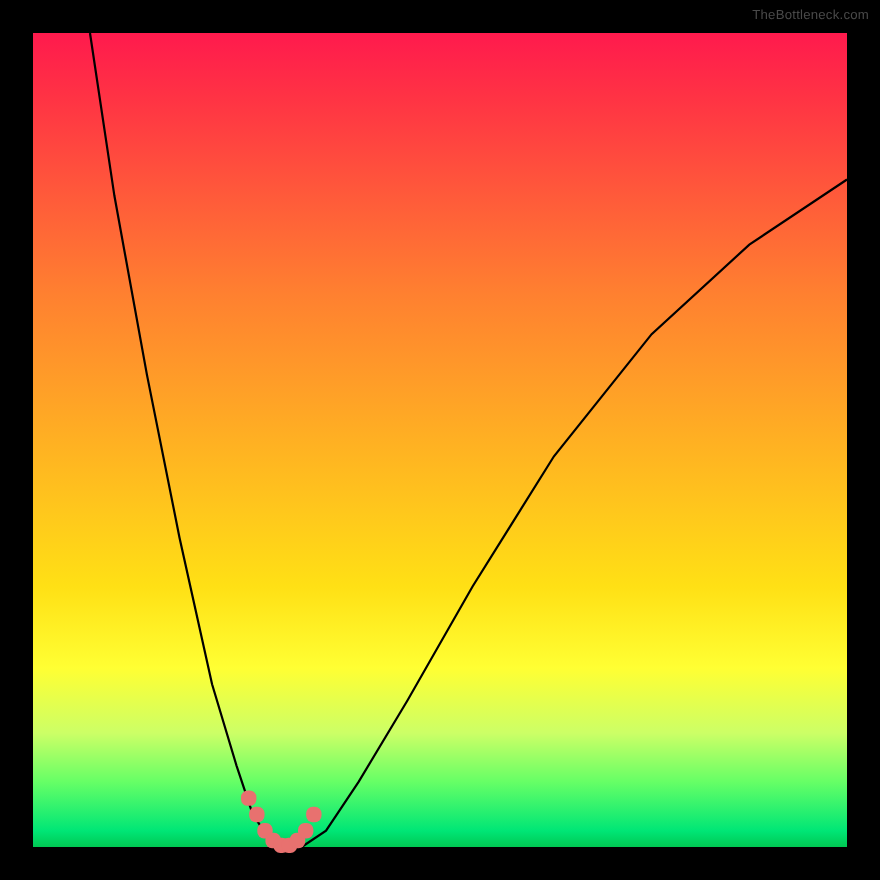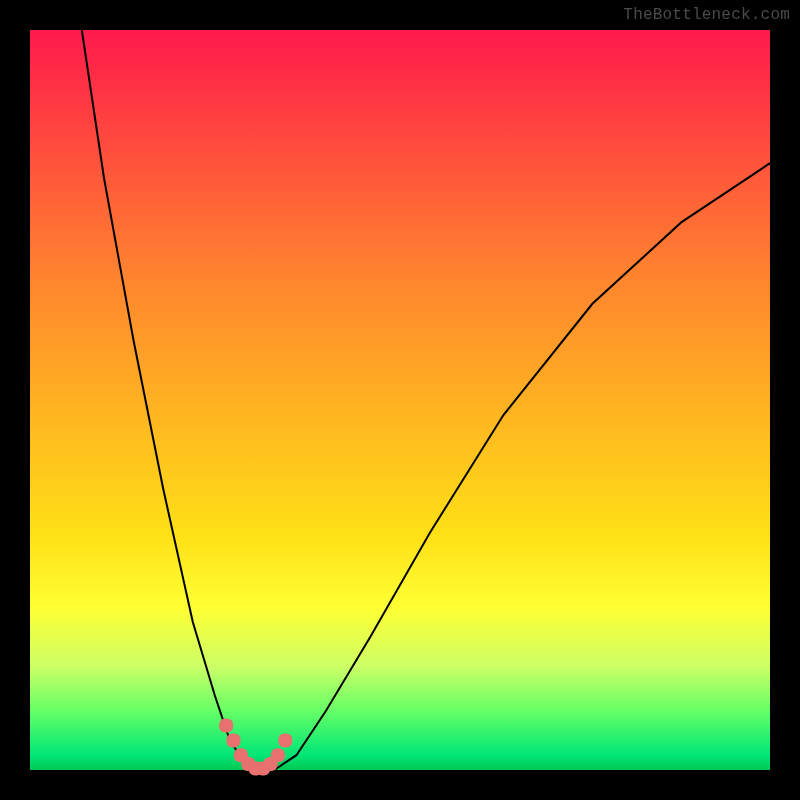--- a/index.html
+++ b/index.html
@@ -28,22 +28,22 @@
       #ccff66 86%,
       #66ff66 92%,
       #00e676 98%,
       #00c853 100%
     );
   }
   .watermark {
     position: absolute;
     top: 6px;
     right: 10px;
-    font-family: Liberation Mono, monospace;
-    font-size: 16px;
+    font-family: Liberation Sans, sans-serif;
+    font-size: 12px;
     color: #4a4a4a;
     font-weight: 500;
     letter-spacing: 0.2px;
   }
   svg.curve {
     position: absolute;
     left: 0; top: 0;
     width: 740px;
     height: 740px;
     overflow: visible;

